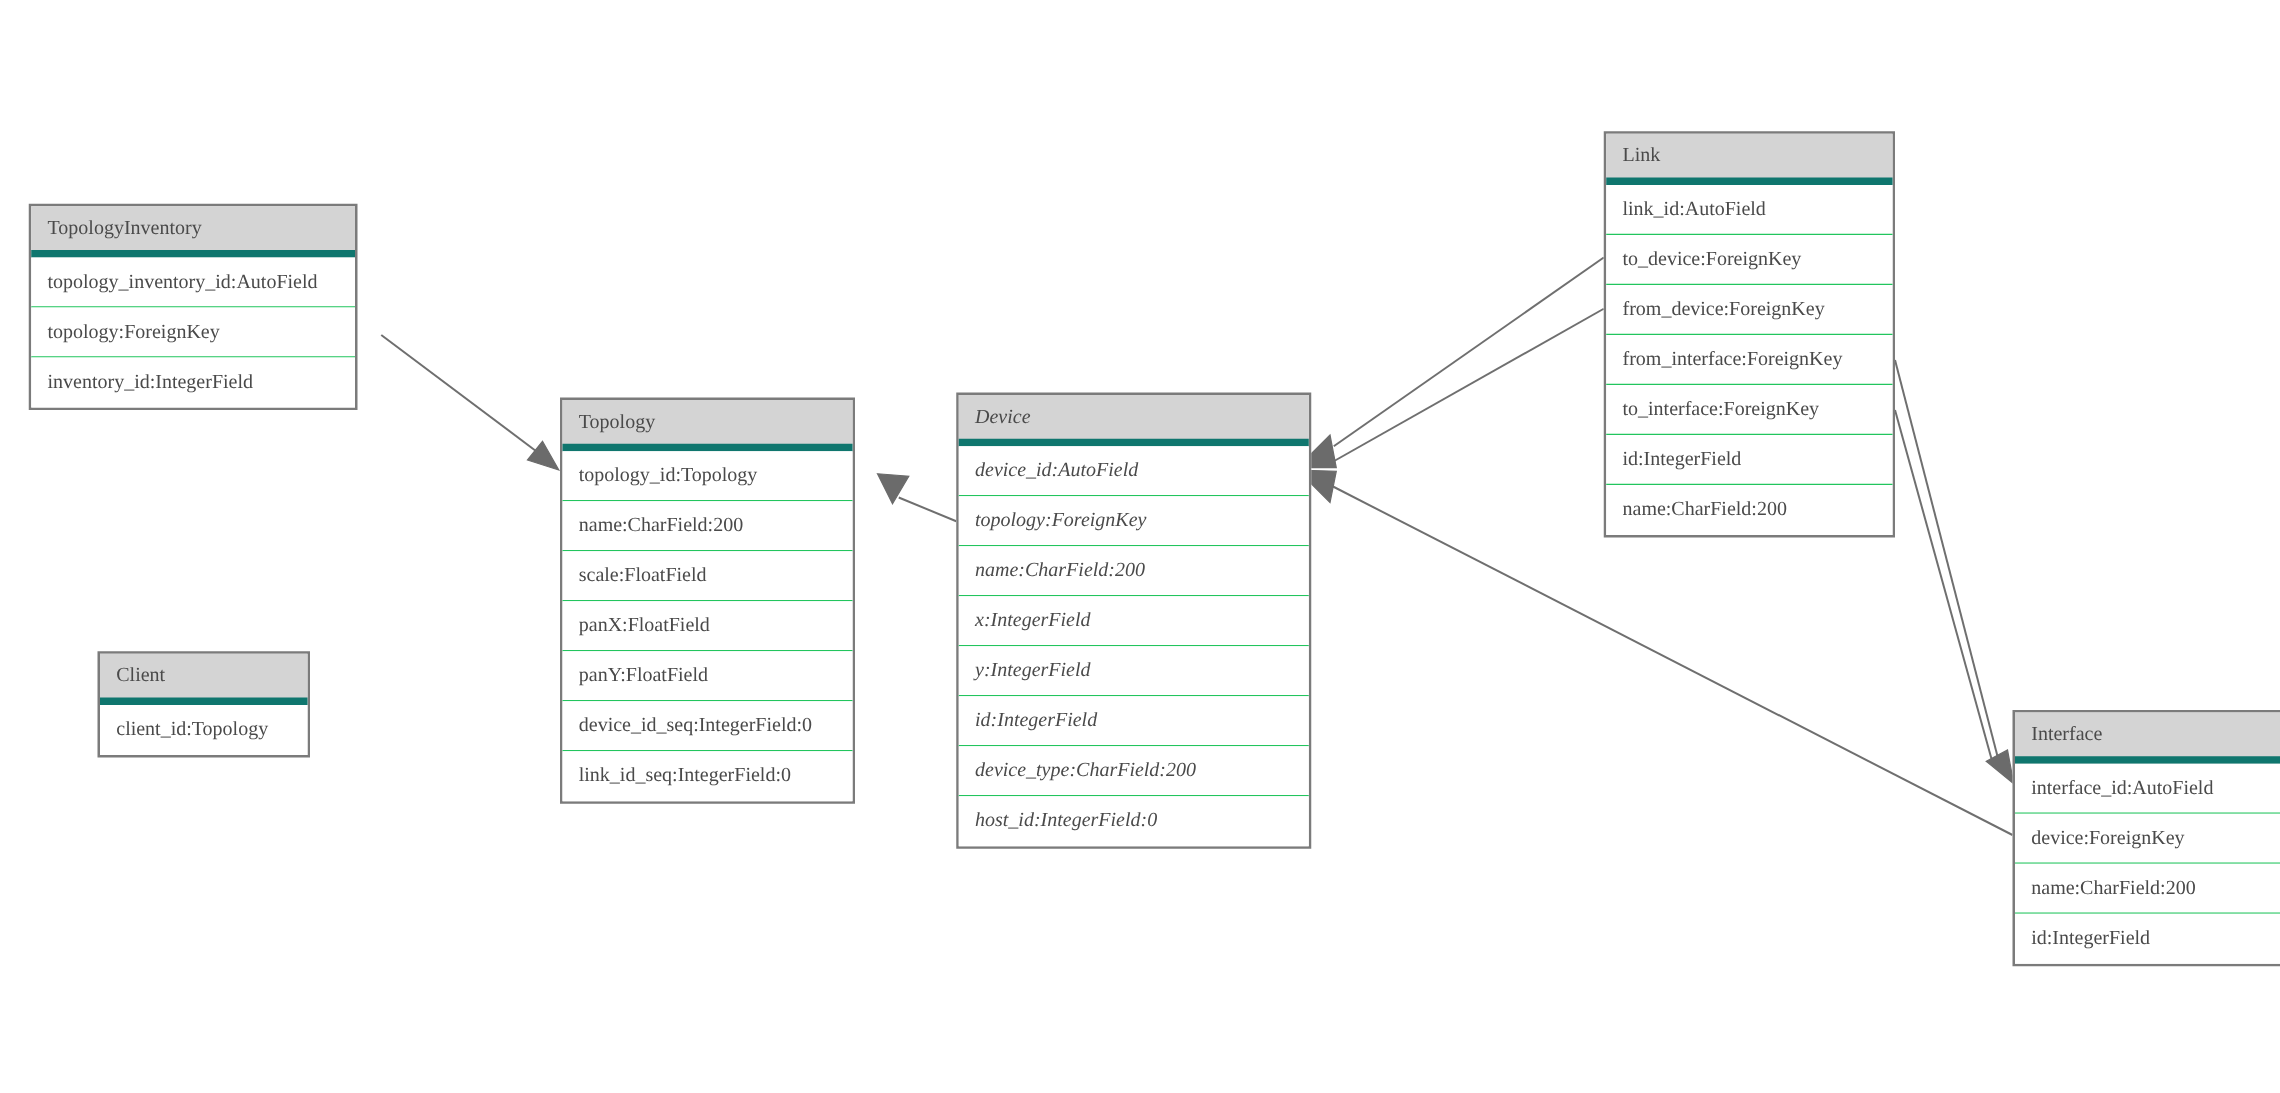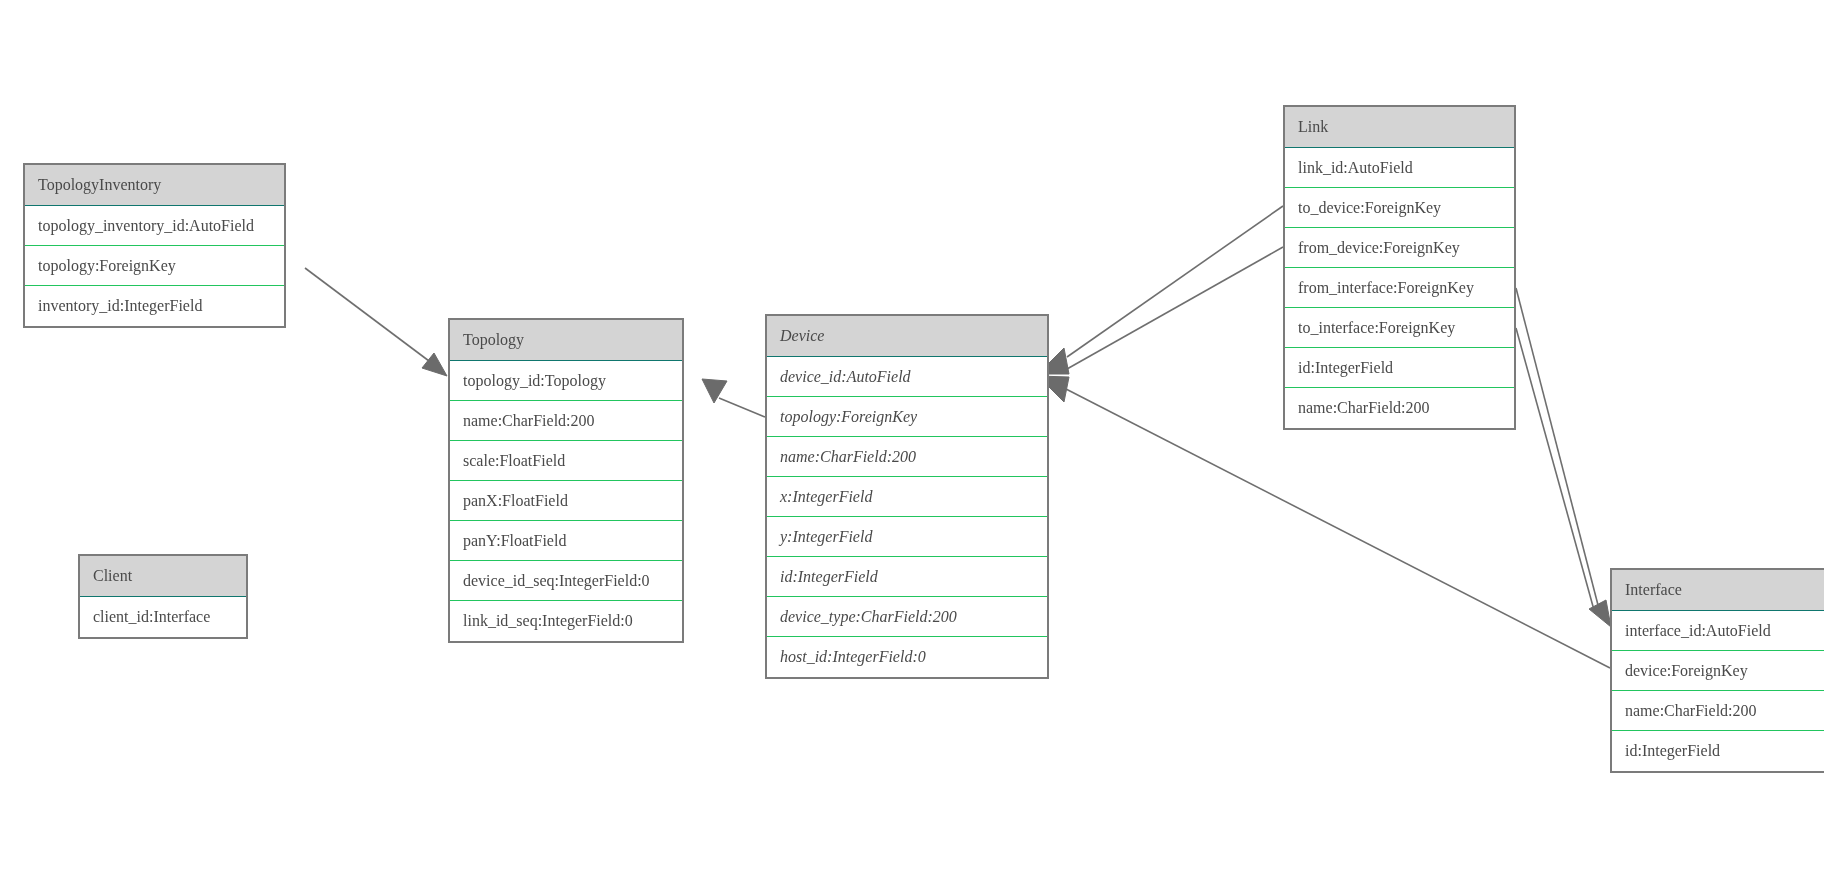--- a/index.html
+++ b/index.html
@@ -24,41 +24,41 @@
     position: absolute;
     border: 2px solid #7b7b7b;
     background: #ffffff;
     color: #4a4a4a;
     font-size: 16px;
     box-sizing: border-box;
   }
   .entity .hdr {
     height: 41px;
     background: #d4d4d4;
-    border-bottom: 1px solid #0f766e;
+    border-bottom: 6px solid #0f766e;
     display: flex;
     align-items: center;
     padding-left: 13px;
     box-sizing: border-box;
   }
   .entity .row {
     height: 40px;
     border-bottom: 1px solid #22c55e;
     display: flex;
     align-items: center;
     padding-left: 13px;
     box-sizing: border-box;
     background: #ffffff;
   }
   .entity .row:last-child { border-bottom: none; }
 
   
   #ent-topologyinventory { left: 23px;  top: 163px; width: 263px; }
   #ent-topology          { left: 448px; top: 318px; width: 236px; }
-  #ent-client            { left: 78px;  top: 554px; width: 170px; font-family: Liberation Serif, serif; }
+  #ent-client            { left: 78px;  top: 521px; width: 170px; font-family: Liberation Serif, serif; }
   #ent-device            { left: 765px; top: 314px; width: 284px; font-style: italic; }
   #ent-link              { left: 1283px; top: 105px; width: 233px; }
   #ent-interface         { left: 1610px; top: 568px; width: 245px; }
 
   .edge-line { stroke: #6f6f6f; stroke-width: 1.6; fill: none; }
   .arrowhead { fill: #6b6b6b; stroke: #6b6b6b; }
 </style>
 </head>
 <body>
 
@@ -97,21 +97,21 @@
     <div class="row">name:CharField:200</div>
     <div class="row">scale:FloatField</div>
     <div class="row">panX:FloatField</div>
     <div class="row">panY:FloatField</div>
     <div class="row">device_id_seq:IntegerField:0</div>
     <div class="row">link_id_seq:IntegerField:0</div>
   </div>
 
   <div class="entity" id="ent-client">
     <div class="hdr">Client</div>
-    <div class="row">client_id:Interface</div>
+    <div class="row">client_id:Topology</div>
   </div>
 
   <div class="entity" id="ent-device">
     <div class="hdr">Device</div>
     <div class="row">device_id:AutoField</div>
     <div class="row">topology:ForeignKey</div>
     <div class="row">name:CharField:200</div>
     <div class="row">x:IntegerField</div>
     <div class="row">y:IntegerField</div>
     <div class="row">id:IntegerField</div>

